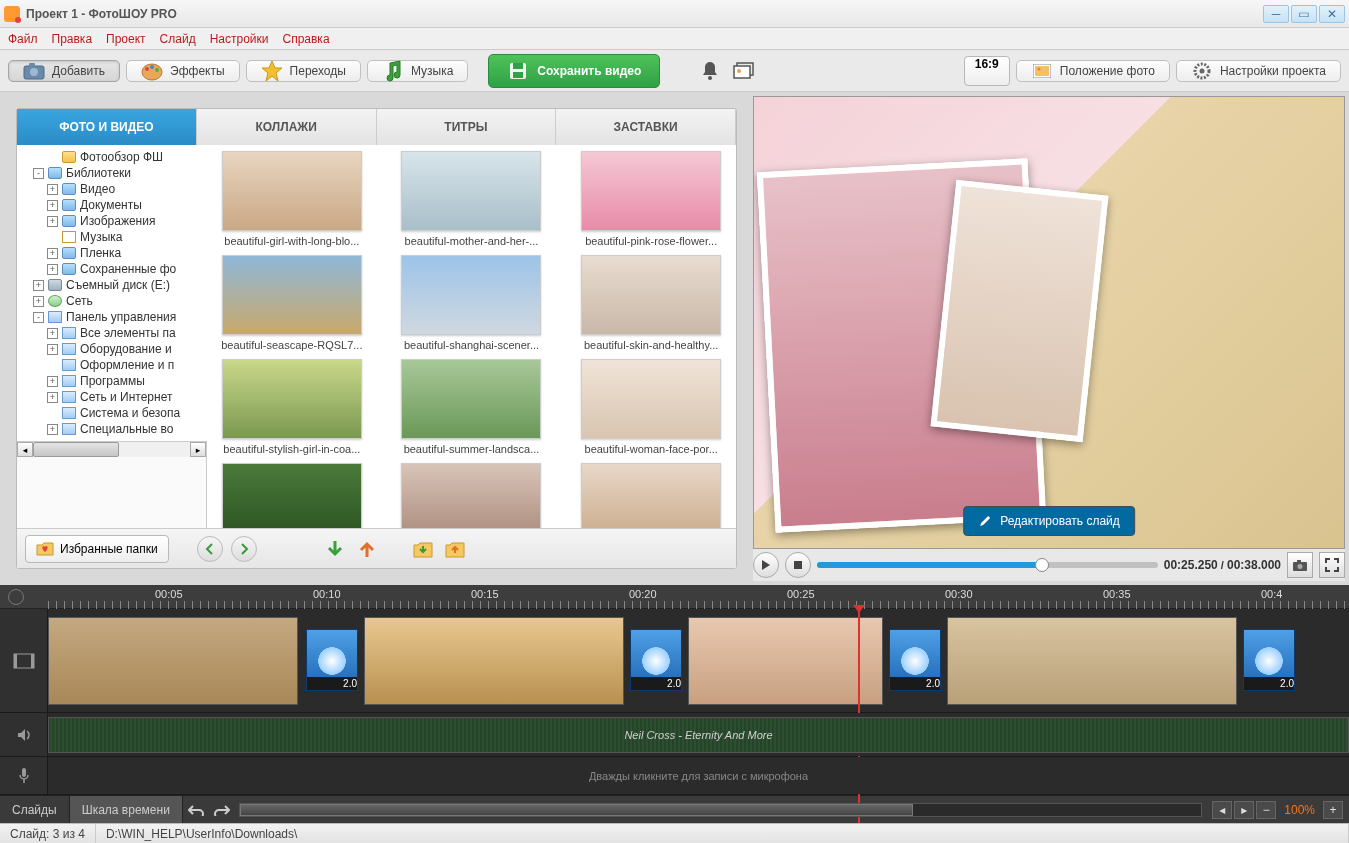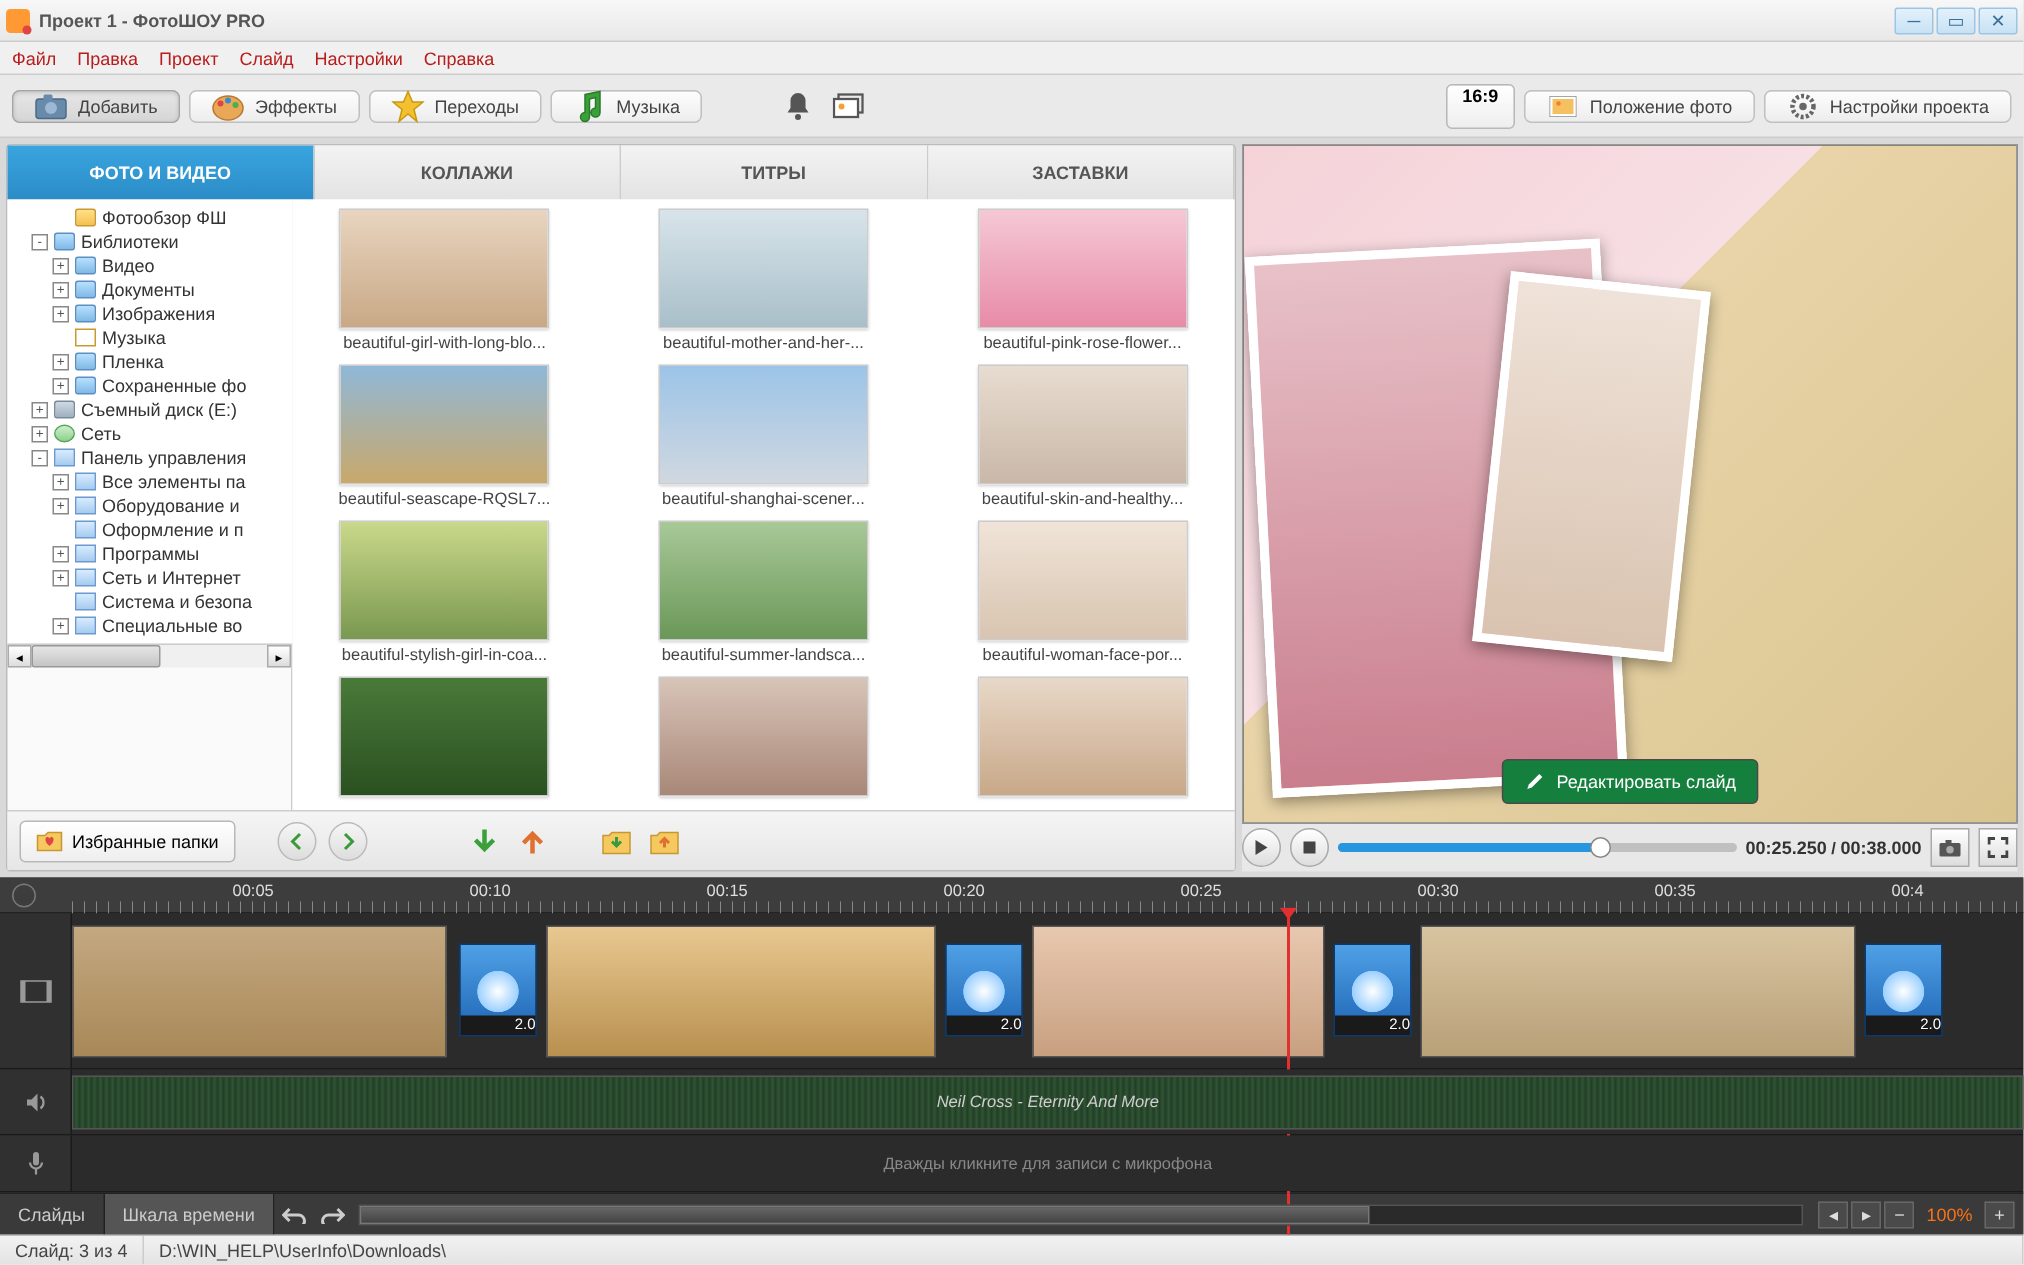--- a/index.html
+++ b/index.html
@@ -24,21 +24,21 @@
 .toolbar .save-btn { height: 34px; background: linear-gradient(#4fc25a,#2fa147); border: 1px solid #2b8a3e; border-radius: 5px; padding: 0 18px; color: #fff; font-weight: bold; display:flex; align-items:center; gap:8px; cursor:pointer; }
 .toolbar .spacer { width: 8px; }
 .toolbar .right-tools { margin-left: auto; display:flex; gap:6px; align-items:center; }
 .toolbar .icon-btn { width: 28px; height: 28px; display:flex; align-items:center; justify-content:center; cursor:pointer; color:#555; }
 .toolbar .aspect-btn { height:30px; border:1px solid #b8b8b8; background:linear-gradient(#fff,#eee); border-radius:4px; padding:0 10px; font-weight:bold; cursor:pointer; }
 
 .ic { width: 22px; height: 22px; display:inline-flex; align-items:center; justify-content:center; }
 
 
 .main { flex:1; display:flex; background:#d9d9d9; min-height:0; }
-.left-panel { width: 820px; display:flex; flex-direction:column; background:#fafafa; border:1px solid #bbb; margin:4px; border-radius:3px; }
+.left-panel { width: 721px; display:flex; flex-direction:column; background:#fafafa; border:1px solid #bbb; margin:16px; border-radius:3px; }
 .tabs { display:flex; height:36px; }
 .tabs .tab { flex:1; display:flex; align-items:center; justify-content:center; font-weight:bold; color:#555; background:linear-gradient(#f3f3f3,#e3e3e3); border-right:1px solid #ccc; cursor:pointer; }
 .tabs .tab.active { background:linear-gradient(#39a5e0,#2b8cc6); color:#fff; }
 .browser { flex:1; display:flex; min-height:0; }
 .tree { width: 190px; border-right:1px solid #ccc; overflow:auto; background:#fff; padding:4px 2px; }
 .tree-item { display:flex; align-items:center; gap:4px; padding:1px 2px; white-space:nowrap; cursor:pointer; color:#333; }
 .tree-item .exp { width:11px; height:11px; border:1px solid #888; display:inline-flex; align-items:center; justify-content:center; font-size:9px; line-height:9px; color:#555; background:#fff; }.tree-item.lvl1{padding-left:14px}.tree-item.lvl2{padding-left:28px}
 .tree-icon { width:14px; height:12px; display:inline-block; }
 .ico-folder{background:linear-gradient(#ffe08a,#f5c14e); border:1px solid #c99a2e; border-radius:2px;}
 .ico-drive{background:linear-gradient(#cfd9e2,#9fb0c0); border:1px solid #7a8a9a; border-radius:2px;}
@@ -61,21 +61,21 @@
 .nav-circle{width:26px;height:26px;border-radius:50%;background:linear-gradient(#f6f6f6,#ddd);border:1px solid #bbb;display:flex;align-items:center;justify-content:center;cursor:pointer;}
 .arrow-btn{width:24px;height:24px;display:flex;align-items:center;justify-content:center;cursor:pointer;}
 
 
 .preview-panel { flex:1; display:flex; flex-direction:column; margin:4px 4px 4px 0; }
 .preview-canvas { flex:1; background:#3a3a3a; position:relative; border:1px solid #999; display:flex; align-items:center; justify-content:center; }
 .preview-img { width:100%; height:100%; position:relative; overflow:hidden; }
 .pv-bg{position:absolute;inset:0;background:linear-gradient(135deg,#f4d2d8 0%,#f7dfe3 40%,#e8d4a8 40%,#d9c38f 100%);}
 .pv-photo1{position:absolute;left:2%;top:15%;width:46%;height:80%;background:linear-gradient(#e8c1c8,#c97d8d);border:6px solid #fff;transform:rotate(-3deg);box-shadow:0 3px 10px rgba(0,0,0,0.4);}
 .pv-photo2{position:absolute;left:32%;top:20%;width:26%;height:55%;background:linear-gradient(#efe2d8,#d9c3b0);border:6px solid #fff;transform:rotate(6deg);box-shadow:0 3px 10px rgba(0,0,0,0.4);}
-.edit-slide-btn{position:absolute;bottom:12px;left:50%;transform:translateX(-50%);height:30px;background:#15803d;border:1px solid #4a4a4a;border-radius:4px;color:#fff;padding:0 14px;display:flex;align-items:center;gap:8px;cursor:pointer;}
+.edit-slide-btn{position:absolute;bottom:12px;left:50%;transform:translateX(-50%);height:30px;background:#0369a1;border:1px solid #4a4a4a;border-radius:4px;color:#fff;padding:0 14px;display:flex;align-items:center;gap:8px;cursor:pointer;}
 .play-controls{height:32px;display:flex;align-items:center;gap:6px;padding:4px 0;background:#e8e8e8;}
 .play-btn{width:26px;height:26px;border:1px solid #aaa;border-radius:50%;background:linear-gradient(#fff,#ddd);display:flex;align-items:center;justify-content:center;cursor:pointer;}
 .seek{flex:1;height:6px;background:#c0c0c0;border-radius:3px;position:relative;}
 .seek-fill{position:absolute;left:0;top:0;height:100%;width:66%;background:#2696de;border-radius:3px;}
 .seek-thumb{position:absolute;left:66%;top:50%;transform:translate(-50%,-50%);width:14px;height:14px;border-radius:50%;background:#fff;border:1px solid #888;}
 .time-label{font-size:11px;color:#333;font-weight:bold;}
 .sq-btn{width:26px;height:26px;border:1px solid #aaa;background:linear-gradient(#fff,#ddd);display:flex;align-items:center;justify-content:center;cursor:pointer;}
 
 
 .timeline { height: 238px; background:#2b2b2b; display:flex; flex-direction:column; color:#ccc; }
@@ -169,20 +169,30 @@
   </div>
   <div class="tool-btn">
     <span class="ic">
         <svg width="20" height="22" viewBox="0 0 20 22">
           <path d="M7 3 L17 1 L17 15 A3 3 0 1 1 14 12 L14 5 L10 6 L10 18 A3 3 0 1 1 7 15 Z" fill="#3aa03a" stroke="#2a7a2a"></path>
         </svg>
       </span>
     <span>Музыка</span>
   </div>
   <div class="spacer"></div>
+  <div class="save-btn">
+    <span class="ic">
+        <svg width="18" height="18" viewBox="0 0 18 18">
+          <rect x="1" y="1" width="16" height="16" rx="2" fill="#fff" opacity="0.9"></rect>
+          <rect x="4" y="1" width="10" height="6" fill="#2fa147"></rect>
+          <rect x="4" y="10" width="10" height="6" fill="#2fa147"></rect>
+        </svg>
+      </span>
+    <span>Сохранить видео</span>
+  </div>
   <div style="width:24px"></div>
   <div class="icon-btn">
       <svg width="18" height="20" viewBox="0 0 18 20">
         <path d="M9 1 A5 5 0 0 1 14 6 L14 11 L16 14 L2 14 L4 11 L4 6 A5 5 0 0 1 9 1 Z" fill="#555"></path>
         <circle cx="9" cy="17" r="2" fill="#555"></circle>
       </svg>
     </div>
   <div class="icon-btn">
       <svg width="22" height="18" viewBox="0 0 22 18">
         <rect x="4" y="1" width="16" height="12" fill="none" stroke="#555" stroke-width="1.5"></rect>

